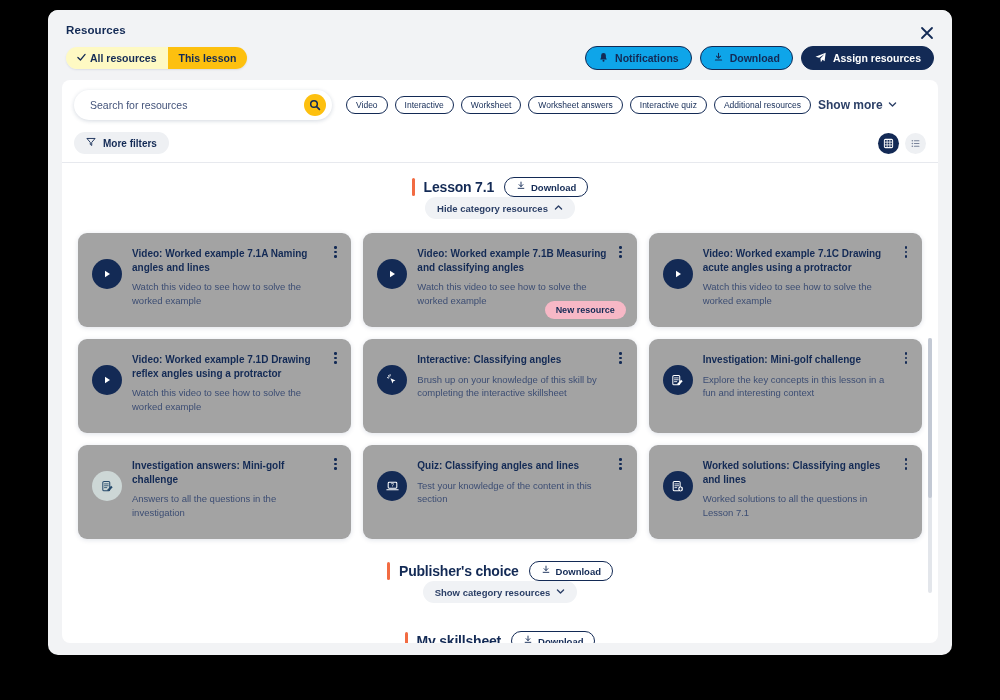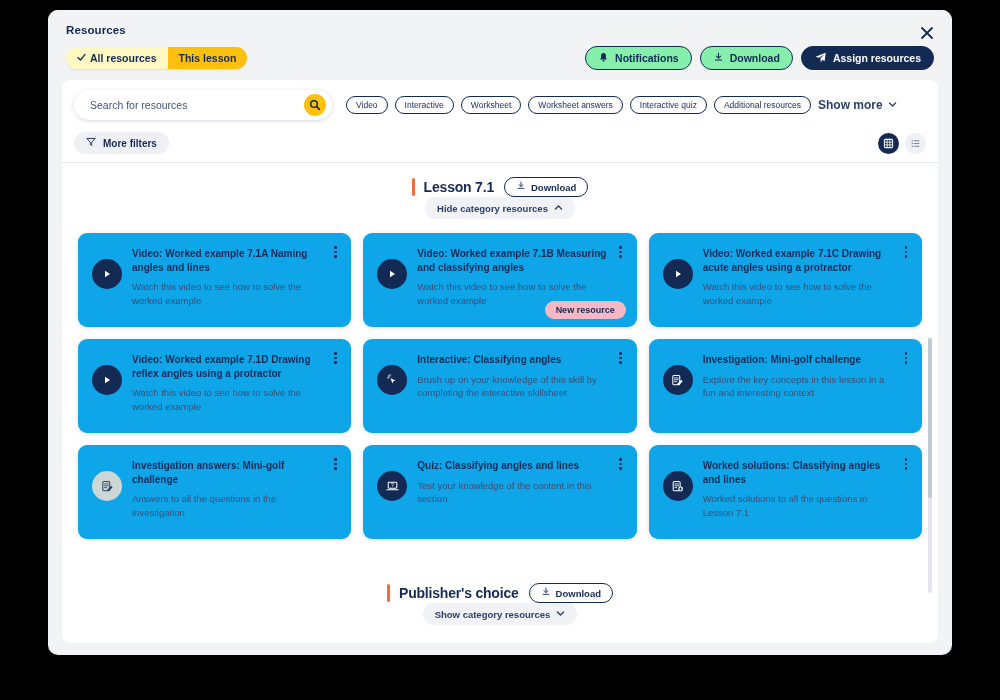--- a/index.html
+++ b/index.html
@@ -65,21 +65,21 @@
   }
   .seg-item.active { background: #fdc00f; }
 
   .hdr-actions { display: flex; gap: 8px; align-items: center; }
   .pill-btn {
     display: flex; align-items: center; gap: 6px;
     height: 24px;
     padding: 0 12px;
     border: 1.2px solid #132a55;
     border-radius: 999px;
-    background: #86efac;
+    background: #0ea5e9;
     font-size: 10.5px;
     font-weight: bold;
     color: #132a55;
     cursor: pointer;
     white-space: nowrap;
   }
   .pill-btn.primary {
     background: #132a55;
     color: #ffffff;
     border-color: #132a55;
@@ -228,21 +228,21 @@
 
   
   .grid {
     display: grid;
     grid-template-columns: repeat(3, 1fr);
     gap: 12px;
     margin-top: 14px;
   }
   .card {
     position: relative;
-    background: #0ea5e9;
+    background: #a3a3a3;
     border-radius: 9px;
     box-shadow: 0 1px 5px rgba(19,42,85,.13);
     min-height: 94px;
     padding: 14px 14px 10px 14px;
     display: flex;
     gap: 10px;
     cursor: pointer;
   }
   .card-icon {
     width: 30px; height: 30px;
@@ -279,21 +279,21 @@
     right: 11px; bottom: 8px;
     background: #f7b8c6;
     color: #132a55;
     font-size: 9px;
     font-weight: bold;
     border-radius: 999px;
     padding: 4px 11px;
   }
 
   
-  .collapsed-sec { margin-top: 44px; }
+  .collapsed-sec { margin-top: 22px; }
   .collapsed-sec.second { margin-top: 28px; }
 
   
   .scroll-track {
     position: absolute;
     right: 6px; top: 175px;
     width: 4px; height: 255px;
     background: #e3e6eb;
     border-radius: 3px;
   }

